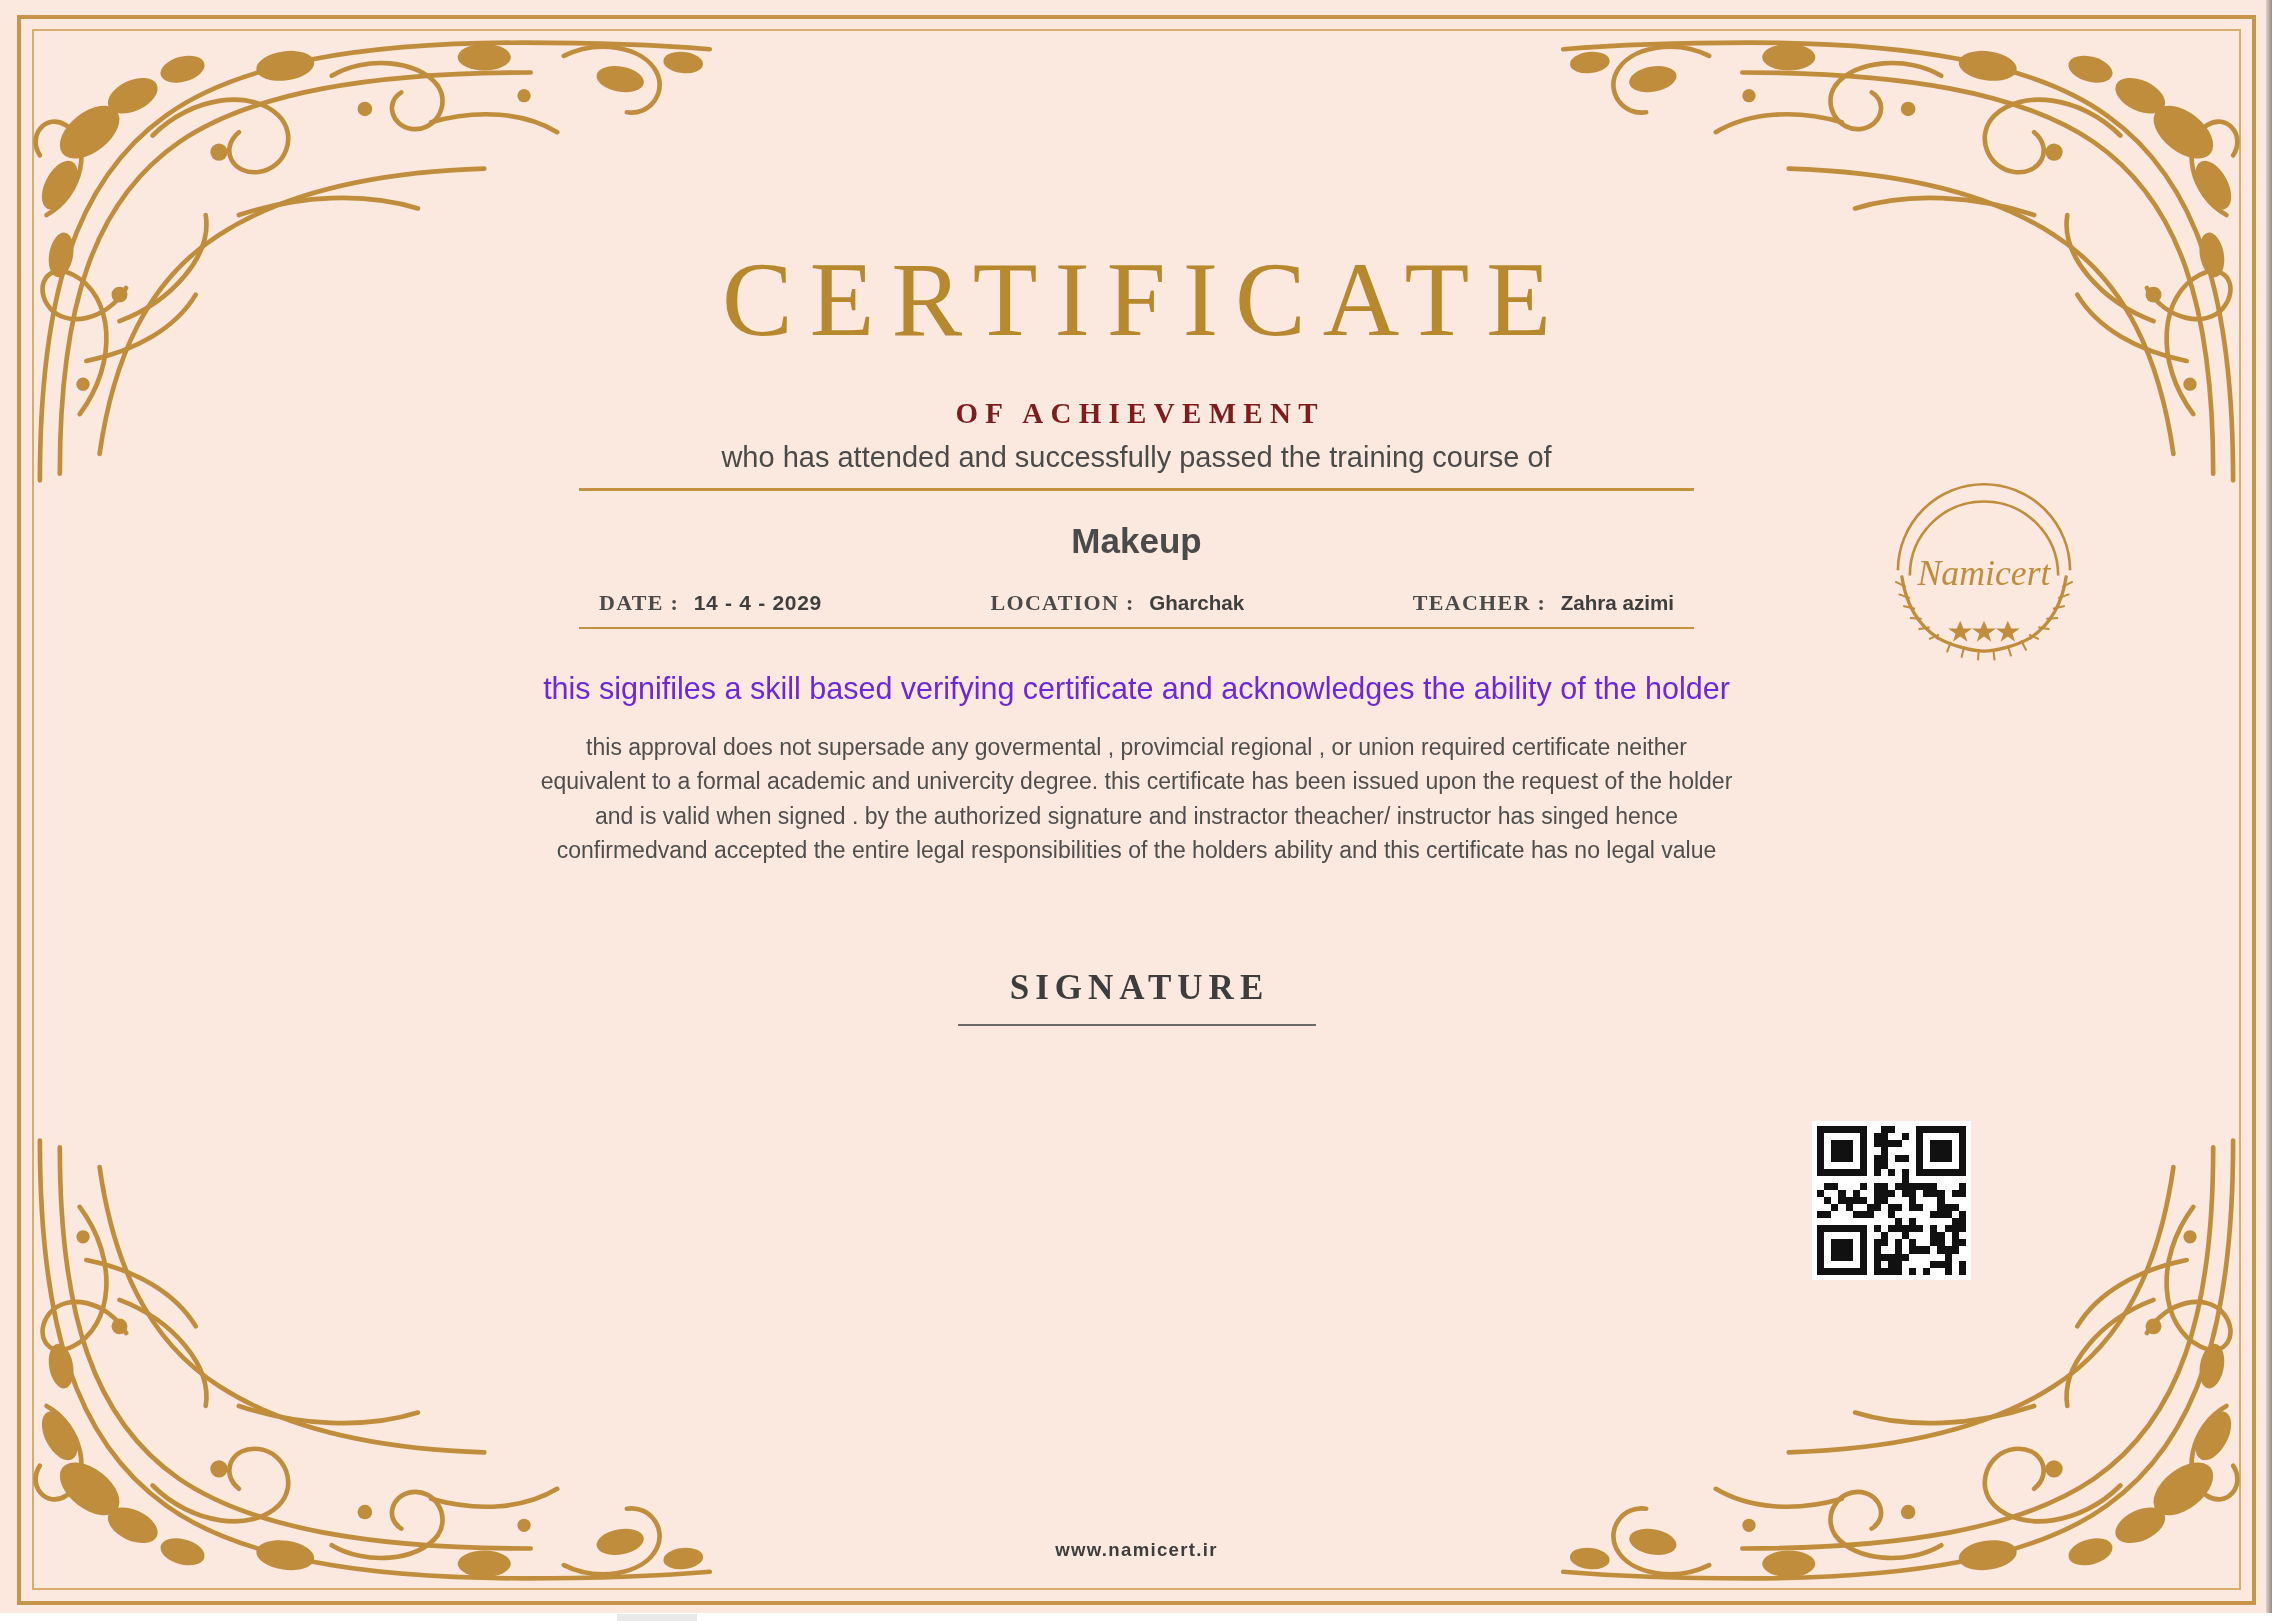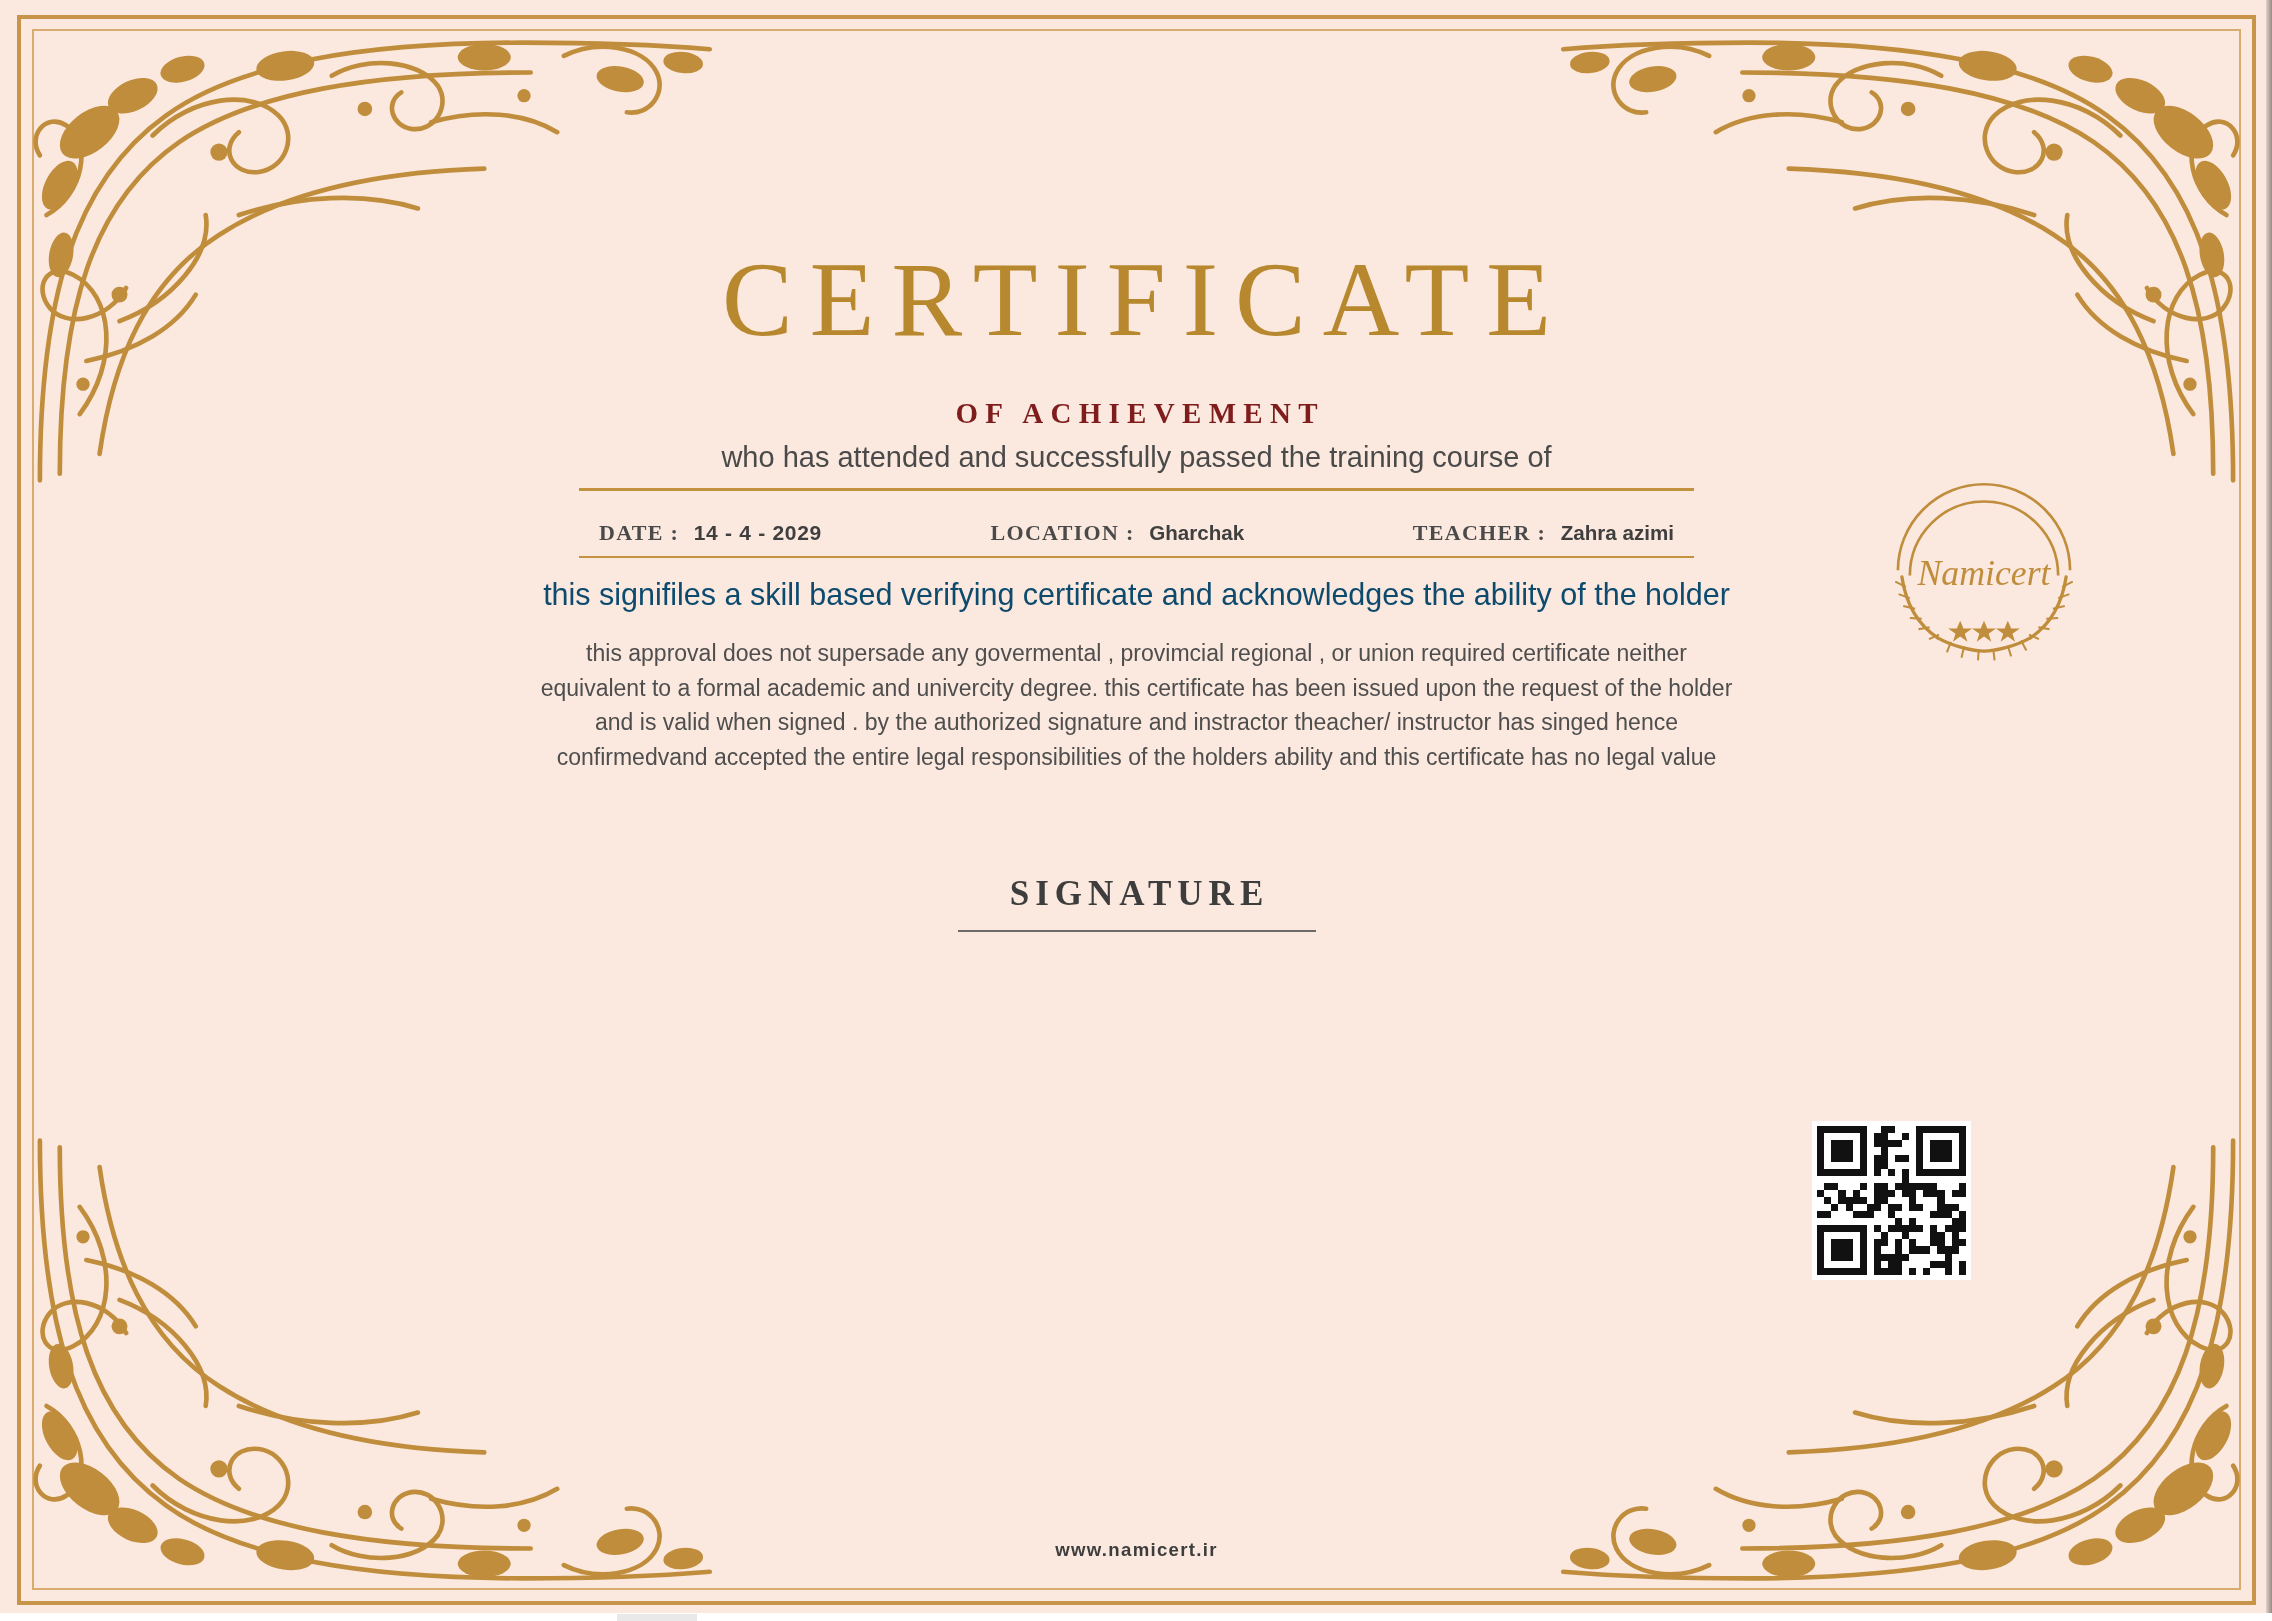--- a/index.html
+++ b/index.html
@@ -140,23 +140,23 @@
   .meta-value.date { font-size: 21px; letter-spacing: 0.7px; }
 
   .rule2 {
     width: 1115px;
     height: 2px;
     background: #c3923f;
     margin: 10.6px auto 0 auto;
   }
 
   .statement {
-    margin-top: 19px;
+    margin-top: 42px;
     font-size: 30.5px;
-    color: #0c4a6e;
+    color: #6d28d9;
   }
 
   .legal {
     margin: 24px auto 0 auto;
     width: 1208px;
     font-size: 23px;
     line-height: 1.5;
     color: #4e4e4e;
   }
 
@@ -867,20 +867,21 @@
 
     <div class="title">CERTIFICATE</div>
 
     <div class="subtitle">OF ACHIEVEMENT</div>
 
 
     <div class="attended">who has attended and successfully passed the training course of</div>
 
     <div class="rule"></div>
 
+    <div class="course">Makeup</div>
 
     <div class="meta-row">
       <div class="meta-item">
         <span class="meta-label">DATE  :</span>
         <span class="meta-value date">14 - 4 - 2029</span>
       </div>
       <div class="meta-item">
         <span class="meta-label">LOCATION  :</span>
         <span class="meta-value">Gharchak</span>
       </div>

